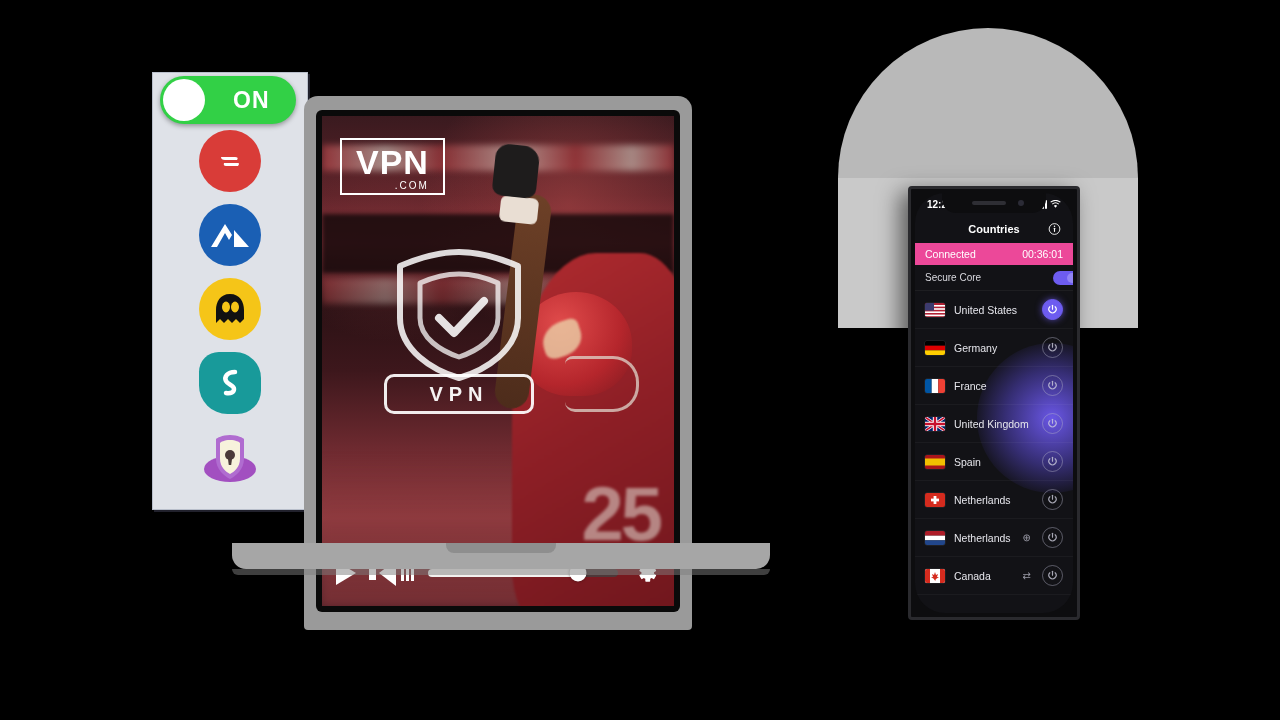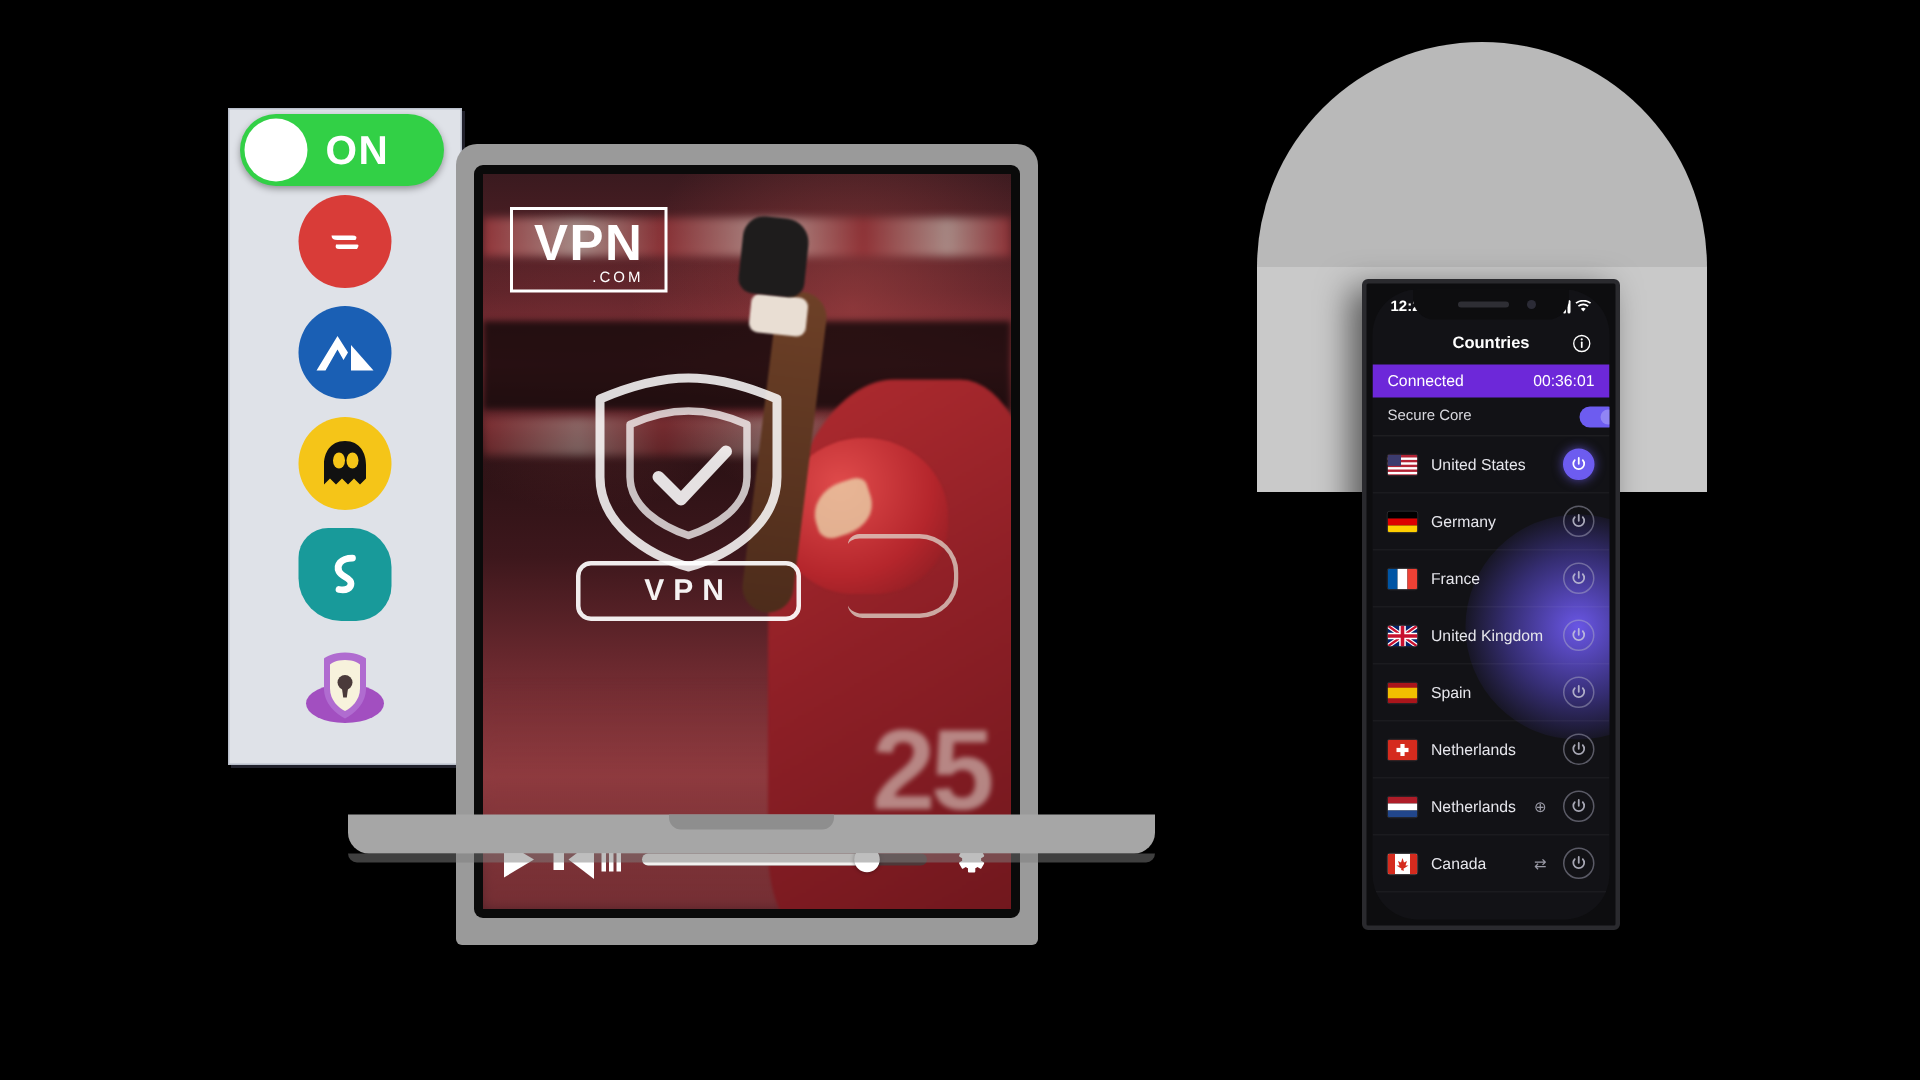--- a/index.html
+++ b/index.html
@@ -34,22 +34,22 @@
     position: absolute; left: 160px; top: 76px;
     width: 136px; height: 48px; border-radius: 24px;
     background: #32d046; display: flex; align-items: center;
     box-shadow: 0 2px 5px rgba(0,0,0,.35);
   }
   .toggle-knob {
     width: 42px; height: 42px; border-radius: 50%;
     background: #fff; margin-left: 3px; flex: none;
   }
   .toggle-label {
-    color: #fff; font-size: 27px; font-weight: 700;
-    letter-spacing: 1px; margin-left: 12px;
+    color: #fff; font-size: 23px; font-weight: 700;
+    letter-spacing: 1px; margin-left: 28px;
   }
 
   .logo-stack {
     position: absolute; left: 152px; top: 130px;
     width: 156px; display: flex; flex-direction: column;
     align-items: center; gap: 12px;
   }
   .logo-badge {
     width: 62px; height: 62px; border-radius: 50%;
     display: flex; align-items: center; justify-content: center;
@@ -283,21 +283,21 @@
   .phone-header {
     position: relative; z-index: 3;
     height: 28px; display: flex; align-items: center;
     justify-content: center; color: #fff; font-size: 11px; font-weight: 600;
   }
   .header-info {
     position: absolute; right: 12px; top: 50%; transform: translateY(-50%);
   }
   .conn-bar {
     position: relative; z-index: 3;
-    height: 22px; background: #6d28d9;
+    height: 22px; background: #ec4899;
     display: flex; align-items: center; justify-content: space-between;
     padding: 0 10px; color: #fff; font-size: 10.5px;
   }
   .securecore-row {
     position: relative; z-index: 3;
     height: 26px; display: flex; align-items: center;
     justify-content: space-between; padding: 0 10px;
     color: #d8d8de; font-size: 10px;
     border-bottom: 1px solid rgba(255,255,255,.05);
   }

